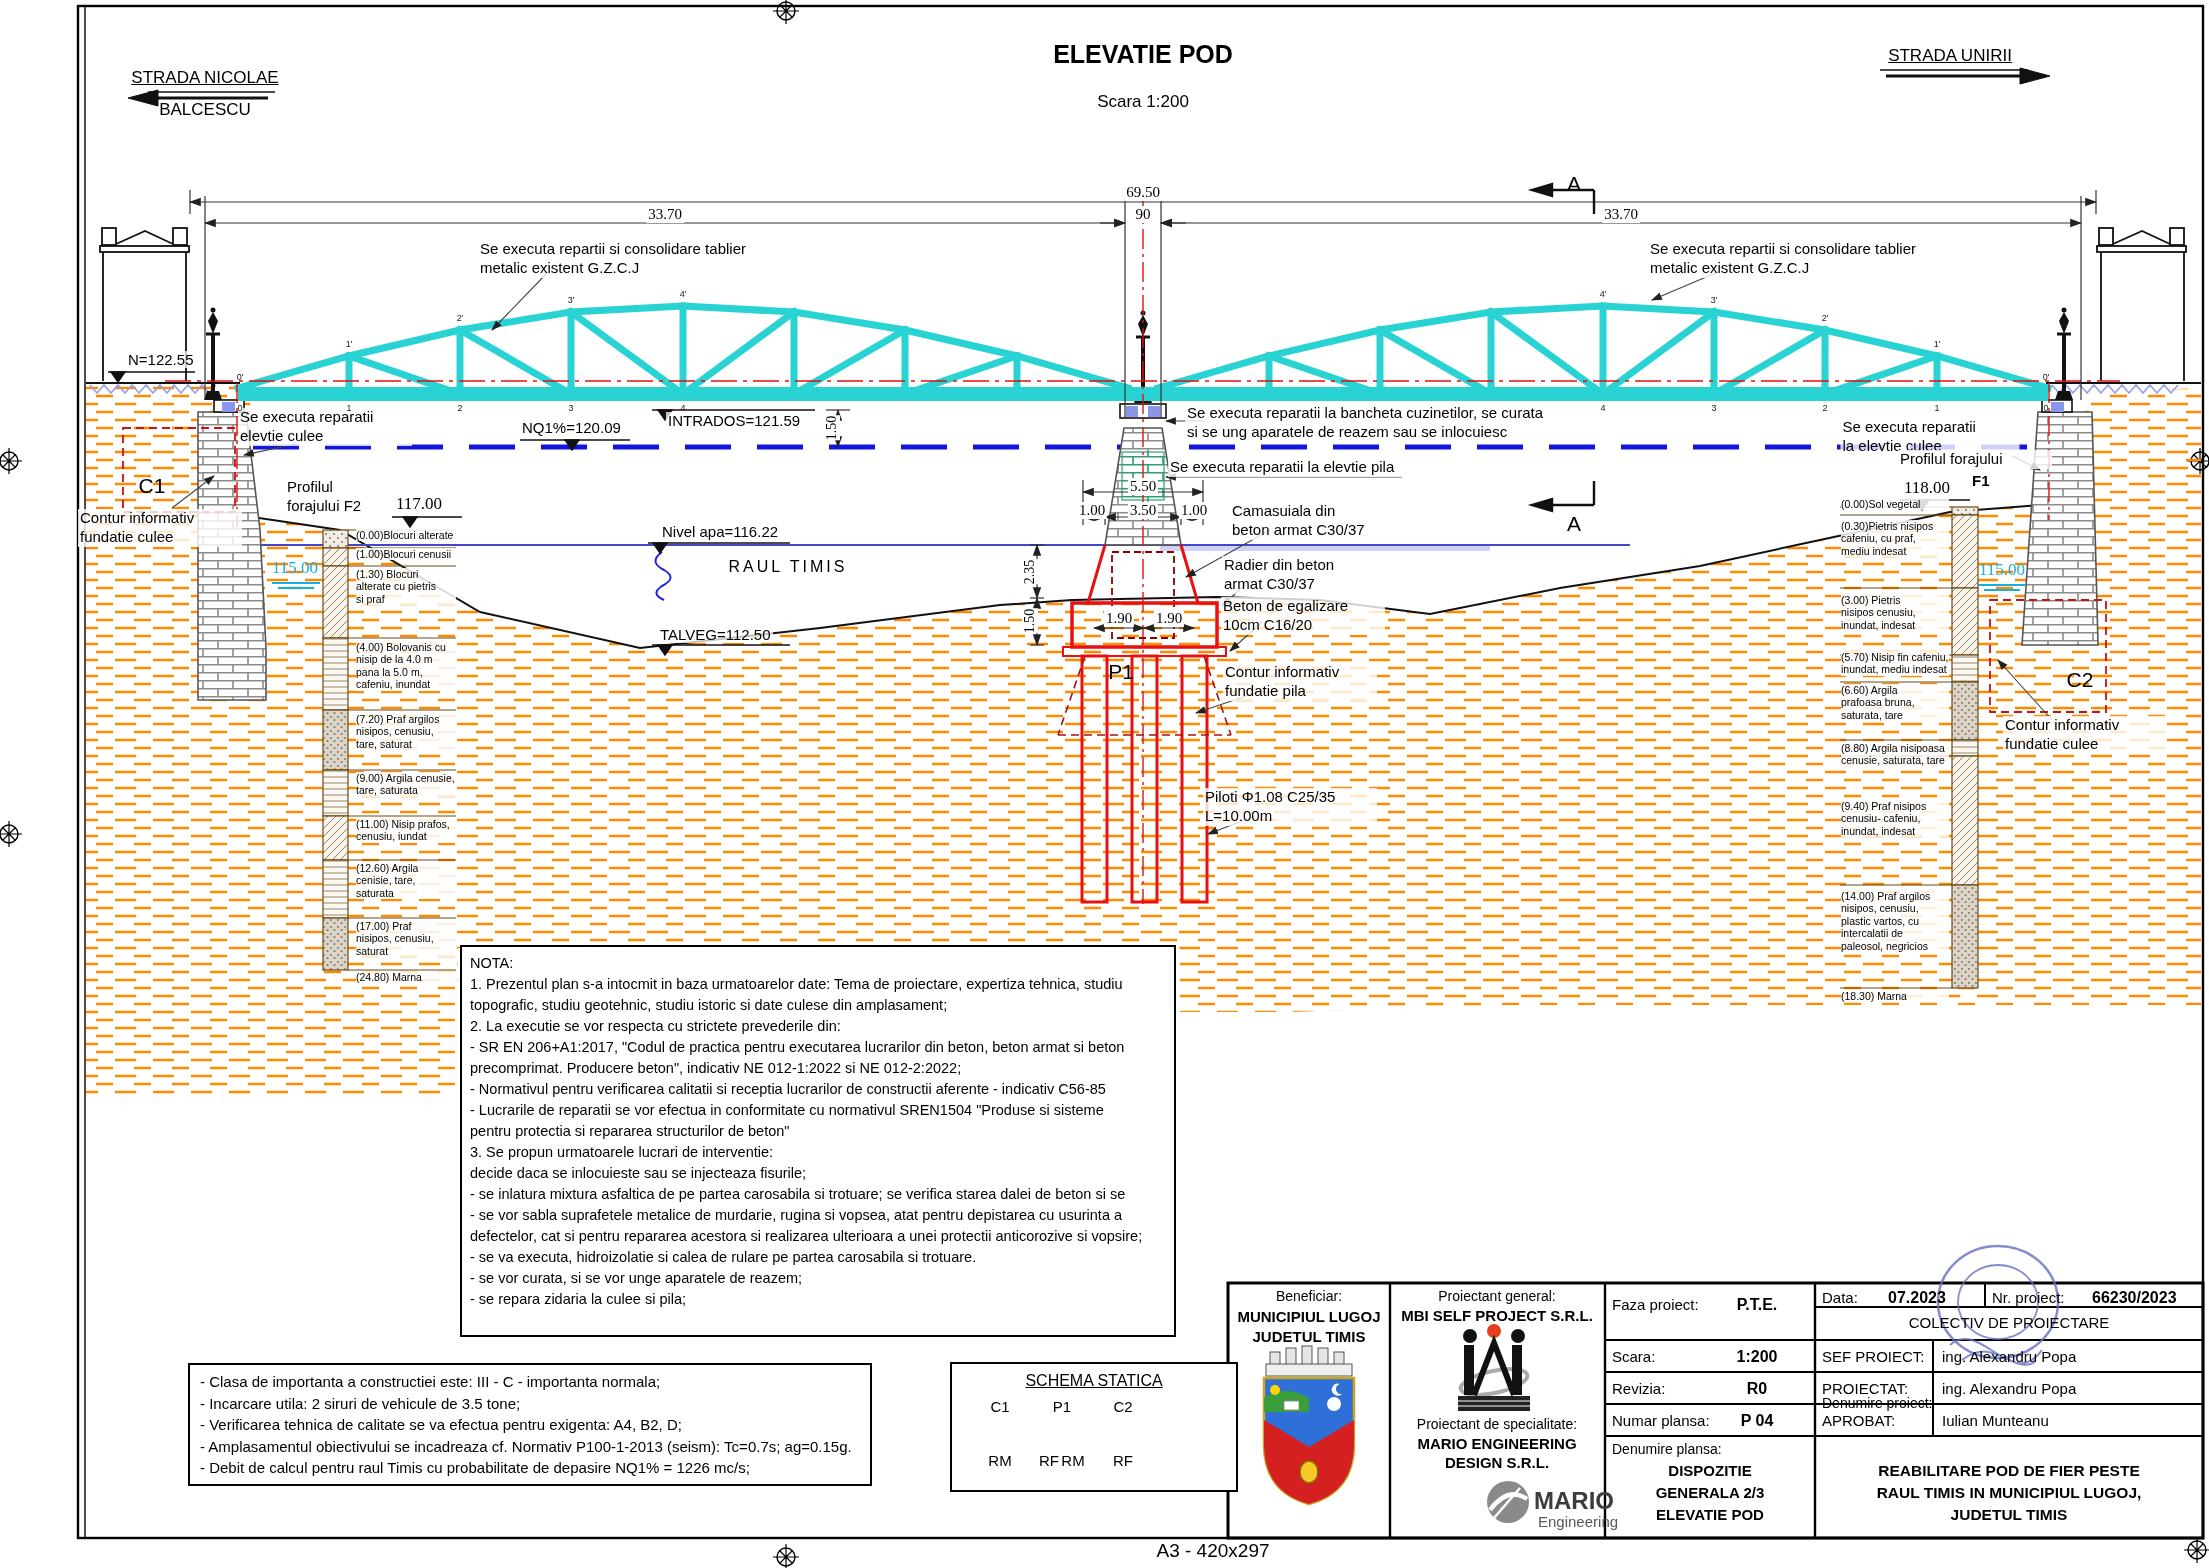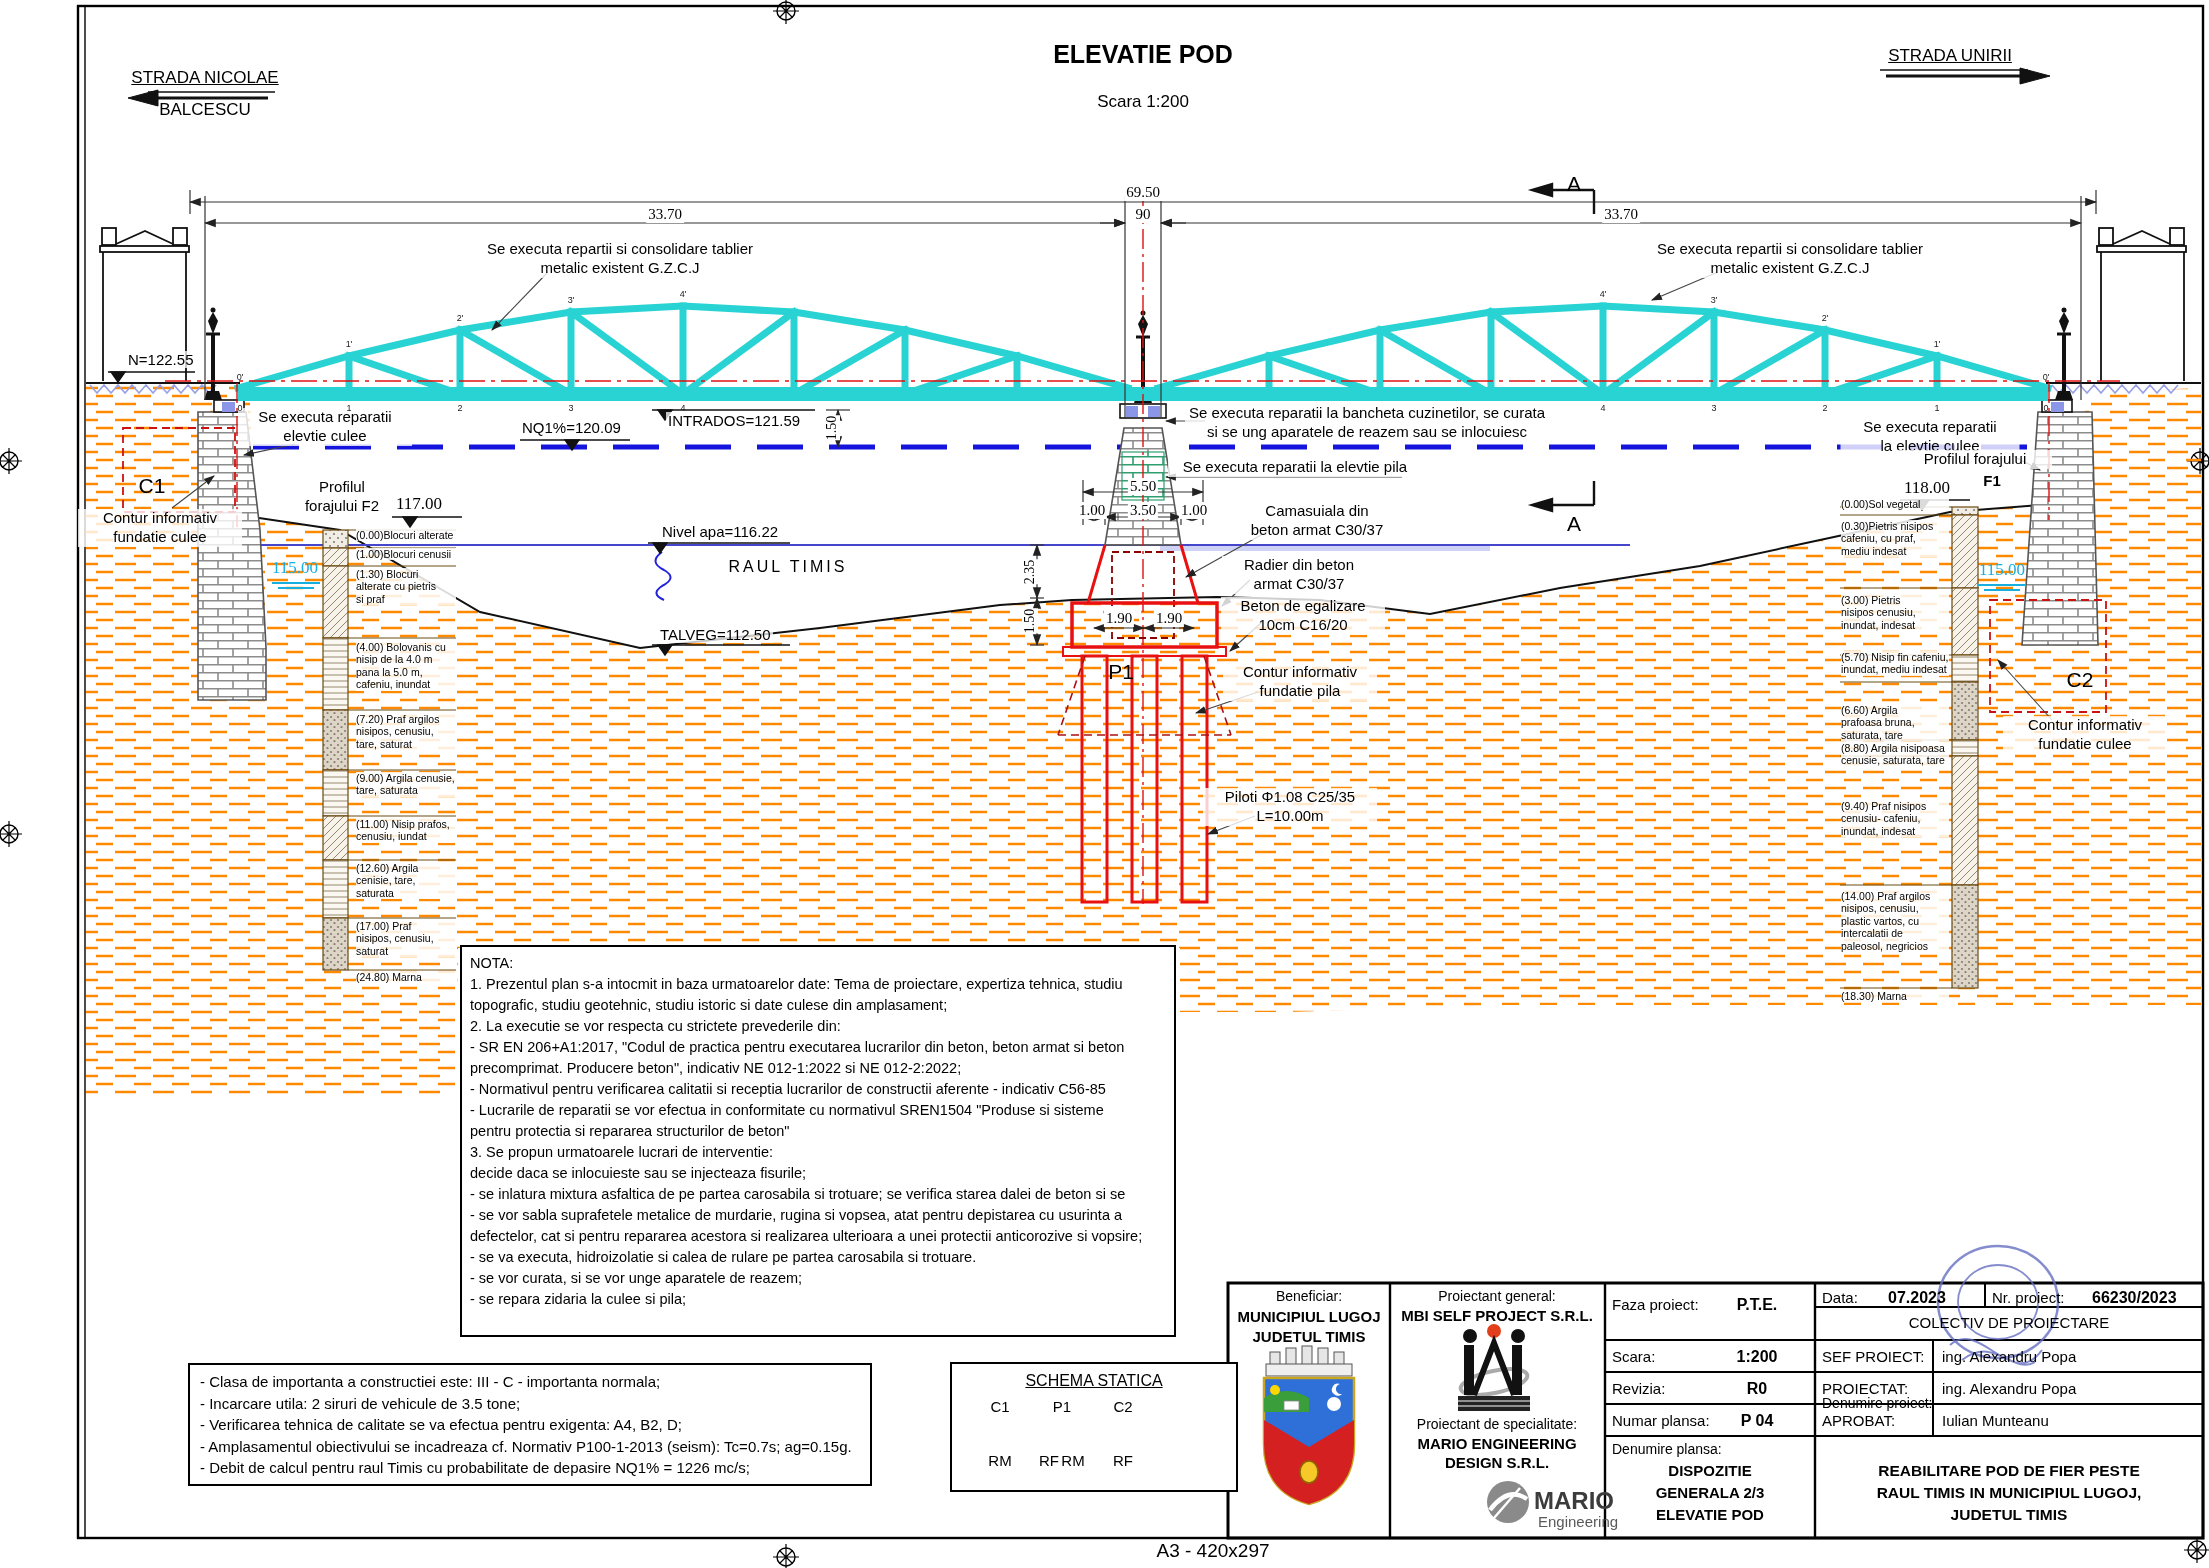--- a/index.html
+++ b/index.html
@@ -1,20 +1,20 @@
 <!DOCTYPE html>
 <html><head>
 <meta charset="utf-8">
 <style>
   html,body{margin:0;padding:0;background:#fff}
   #stage{position:relative;width:2209px;height:1568px;background:#fff;overflow:hidden;
          font-family:"Liberation Sans",sans-serif;color:#000}
   #art{position:absolute;left:0;top:0}
   .layer{position:absolute;inset:0;pointer-events:none}
-  .lbl{position:absolute;transform:translateX(-50%);text-align:center;
+  .lbl{position:absolute;transform:translateX(-50%);text-align:left;
        font:15px/1.25 "Liberation Sans",sans-serif;white-space:pre-line;
        background:rgba(255,255,255,.8);padding:0 2px}
   .lvl{position:absolute;font:15px "Liberation Sans",sans-serif;white-space:nowrap;
        background:rgba(255,255,255,.75);padding:0 2px}
   .srf{position:absolute;font:17px "Liberation Serif",serif;background:rgba(255,255,255,.8)}
   .cyn{position:absolute;font:17px "Liberation Serif",serif;color:#17aee0}
   .dim{position:absolute;transform:translateX(-50%);font:15px "Liberation Serif",serif;
        background:#fff;padding:0 2px}
   .dimv{position:absolute;transform:translate(-50%,-50%) rotate(-90deg);
         font:14px "Liberation Serif",serif;background:#fff}
@@ -502,21 +502,21 @@
 
 <div class="strr" style="top: 498px;">(0.00)Sol vegetal</div>
       <div class="strr" style="top: 520px;">(0.30)Pietris nisipos
 cafeniu, cu praf,
 mediu indesat</div>
       <div class="strr" style="top: 594px;">(3.00) Pietris
 nisipos cenusiu,
 inundat, indesat</div>
       <div class="strr" style="top: 651px;">(5.70) Nisip fin cafeniu,
 inundat, mediu indesat</div>
-      <div class="strr" style="top: 684px; margin-top: 20px;">(6.60) Argila
+      <div class="strr" style="top: 684px;">(6.60) Argila
 prafoasa bruna,
 saturata, tare</div>
       <div class="strr" style="top: 742px;">(8.80) Argila nisipoasa
 cenusie, saturata, tare</div>
       <div class="strr" style="top: 800px;">(9.40) Praf nisipos
 cenusiu- cafeniu,
 inundat, indesat</div>
       <div class="strr" style="top: 890px;">(14.00) Praf argilos
 nisipos, cenusiu,
 plastic vartos, cu

